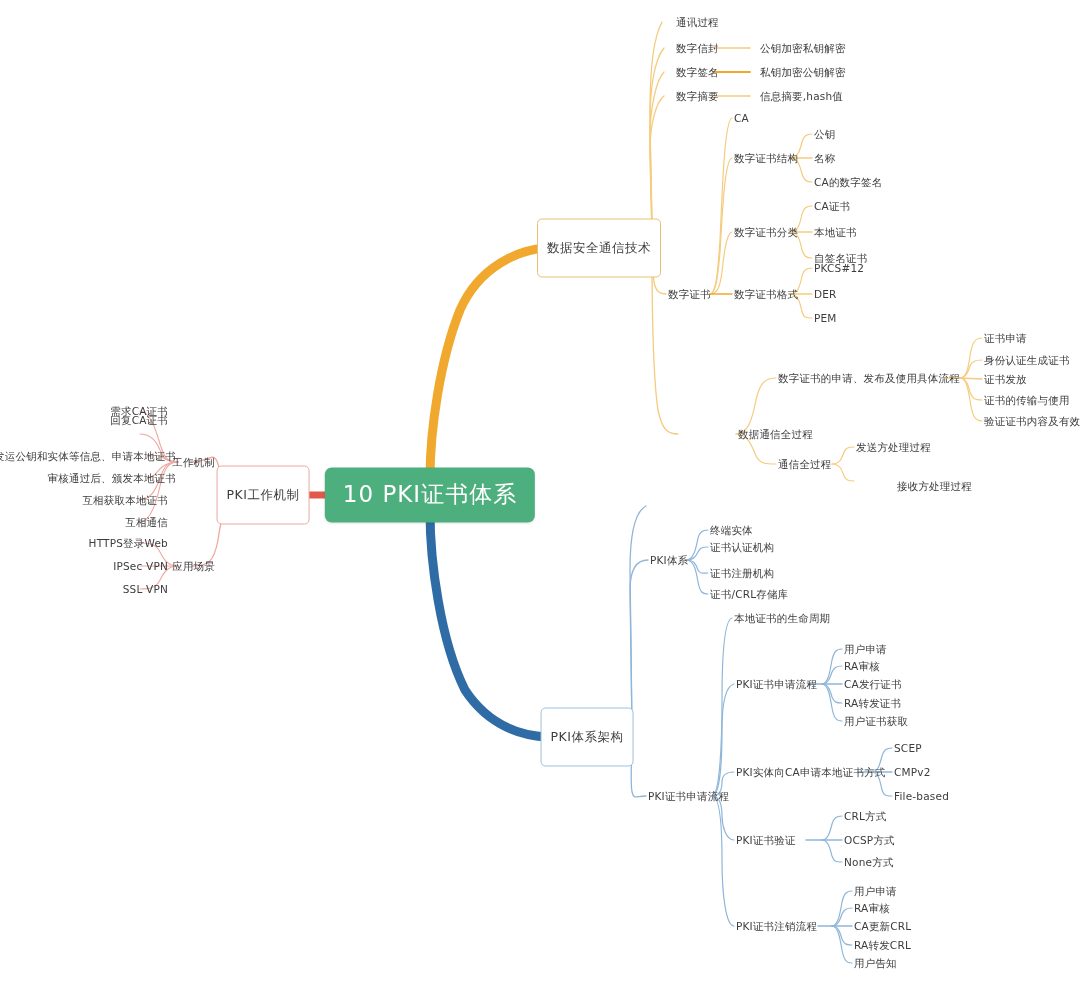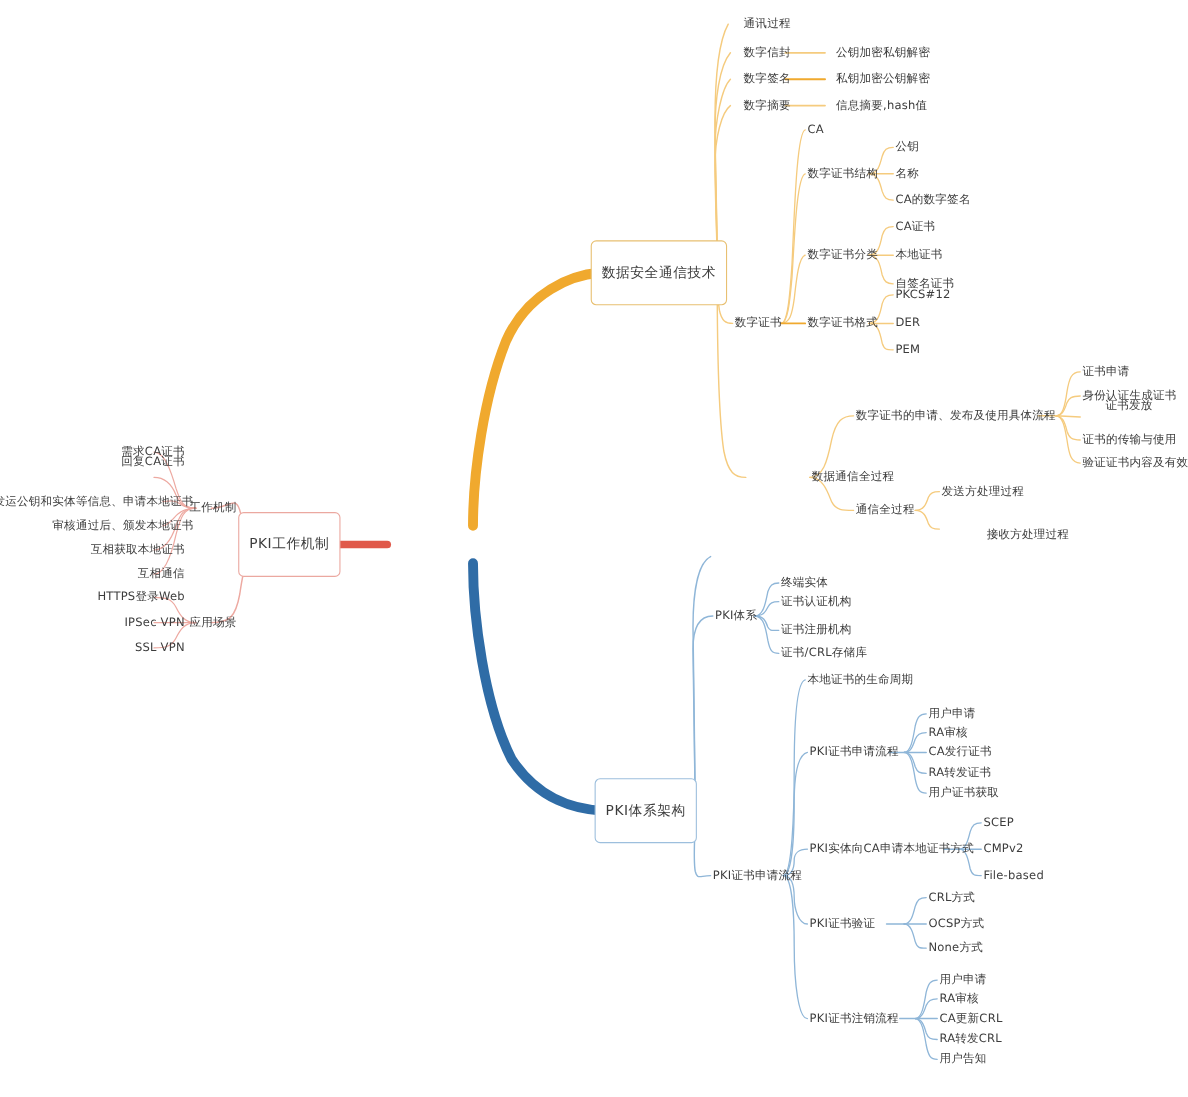--- a/index.html
+++ b/index.html
@@ -163,20 +163,21 @@
 
       <path d="M818 926 L 832 926" stroke="#8fb6d8" stroke-width="1.4"></path>
       <path d="M832 926 C 838 926 840 914 842 902 C 844 894 846 891 852 891" stroke="#8fb6d8" stroke-width="1.2"></path>
       <path d="M832 926 C 838 926 840 920 842 914 C 844 910 846 908 852 908" stroke="#8fb6d8" stroke-width="1.2"></path>
       <path d="M832 926 L 852 926" stroke="#8fb6d8" stroke-width="1.4"></path>
       <path d="M832 926 C 838 926 840 932 842 939 C 844 944 846 945 852 945" stroke="#8fb6d8" stroke-width="1.2"></path>
       <path d="M832 926 C 838 926 840 938 842 950 C 844 960 846 963 852 963" stroke="#8fb6d8" stroke-width="1.2"></path>
     </g>
   </svg>
 
+  <div class="root" style="left:430px; top:495px;">10 PKI证书体系</div>
 
   <div class="branchbox red" style="left:263px; top:495px;">PKI工作机制</div>
   <div class="branchbox orange" style="left:599px; top:248px;">数据安全通信技术</div>
   <div class="branchbox blue" style="left:587px; top:737px;">PKI体系架构</div>
 
   <div class="node lt" style="left:215px; top:462px;">工作机制</div>
   <div class="node lt" style="left:168px; top:411px;">需求CA证书</div>
   <div class="node lt" style="left:168px; top:420px;">回复CA证书</div>
   <div class="node lt" style="left:176px; top:456px;">发运公钥和实体等信息、申请本地证书</div>
   <div class="node lt" style="left:176px; top:478px;">审核通过后、颁发本地证书</div>
@@ -208,21 +209,21 @@
   <div class="node rt" style="left:814px; top:258px;">自签名证书</div>
   <div class="node rt" style="left:734px; top:294px;">数字证书格式</div>
   <div class="node rt" style="left:814px; top:268px;">PKCS#12</div>
   <div class="node rt" style="left:814px; top:294px;">DER</div>
   <div class="node rt" style="left:814px; top:318px;">PEM</div>
 
   <div class="node rt" style="left:738px; top:434px;">数据通信全过程</div>
   <div class="node rt" style="left:778px; top:378px;">数字证书的申请、发布及使用具体流程</div>
   <div class="node rt" style="left:984px; top:338px;">证书申请</div>
   <div class="node rt" style="left:984px; top:360px;">身份认证生成证书</div>
-  <div class="node rt" style="left:984px; top:369px;margin-left:21px;">证书发放</div>
+  <div class="node rt" style="left:984px; top:379px;">证书发放</div>
   <div class="node rt" style="left:984px; top:400px;">证书的传输与使用</div>
   <div class="node rt" style="left:984px; top:421px;">验证证书内容及有效性</div>
   <div class="node rt" style="left:778px; top:464px;">通信全过程</div>
   <div class="node rt" style="left:856px; top:447px;">发送方处理过程</div>
   <div class="node rt" style="left:856px; top:486px;margin-left:41px;">接收方处理过程</div>
 
   <div class="node rt" style="left:650px; top:560px;">PKI体系</div>
   <div class="node rt" style="left:710px; top:530px;">终端实体</div>
   <div class="node rt" style="left:710px; top:547px;">证书认证机构</div>
   <div class="node rt" style="left:710px; top:573px;">证书注册机构</div>

